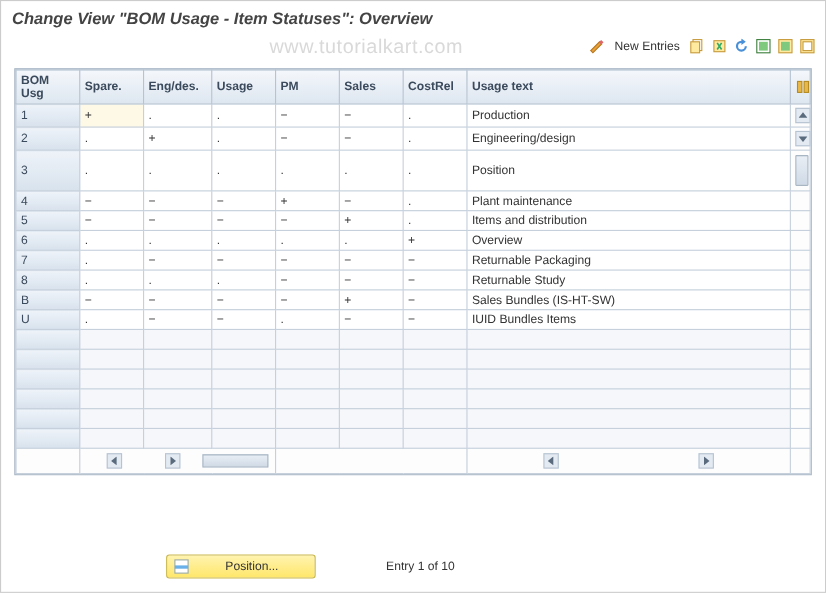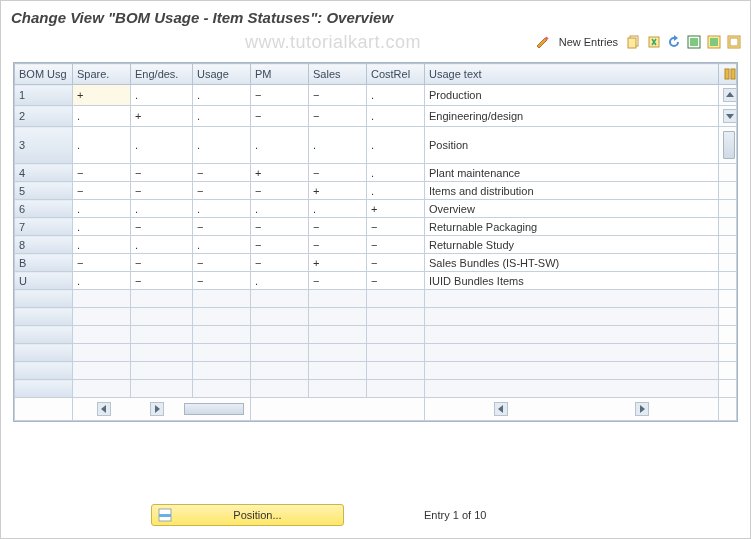--- a/index.html
+++ b/index.html
@@ -64,21 +64,21 @@
   }
   table.data {
     border-collapse: collapse;
     width: 100%;
     table-layout: fixed;
   }
   table.data th {
     background: linear-gradient(#f4f7fb,#dde6f0);
     border: 1px solid #b6c3d1;
     text-align: left;
-    font-weight: normal;
+    font-weight: bold;
     color: #3b4a5c;
     padding: 3px 4px;
     font-size: 11px;
     height: 20px;
     overflow: hidden;
   }
   table.data td {
     border: 1px solid #c5d0dc;
     background: #fdfdfd;
     padding: 2px 4px;
@@ -131,35 +131,35 @@
   .hscroll-right { justify-content:flex-end; }
   .footer {
     position:absolute;
     bottom: 12px;
     left: 0; right:0;
     display:flex;
     align-items:center;
   }
   .position-btn {
     margin-left: 150px;
-    width: 193px;
+    width: 136px;
     height: 22px;
     display:flex;
     align-items:center;
     background: linear-gradient(#fff3b0,#ffe76a);
     border:1px solid #c9b64a;
     border-radius:3px;
     cursor:pointer;
     padding: 0 6px;
     gap:6px;
   }
   .position-btn .icon { width:14px;height:14px; }
   .position-btn span.label { flex:1; text-align:center; color:#333; font-size:11px;}
   .entry-count {
-    margin-left: 80px;
+    margin-left: 64px;
     color:#333;
     font-size:11px;
   }
 </style>
 </head>
 <body>
 
 <div class="window">
 
   <div class="title-bar">Change View "BOM Usage - Item Statuses": Overview</div>

